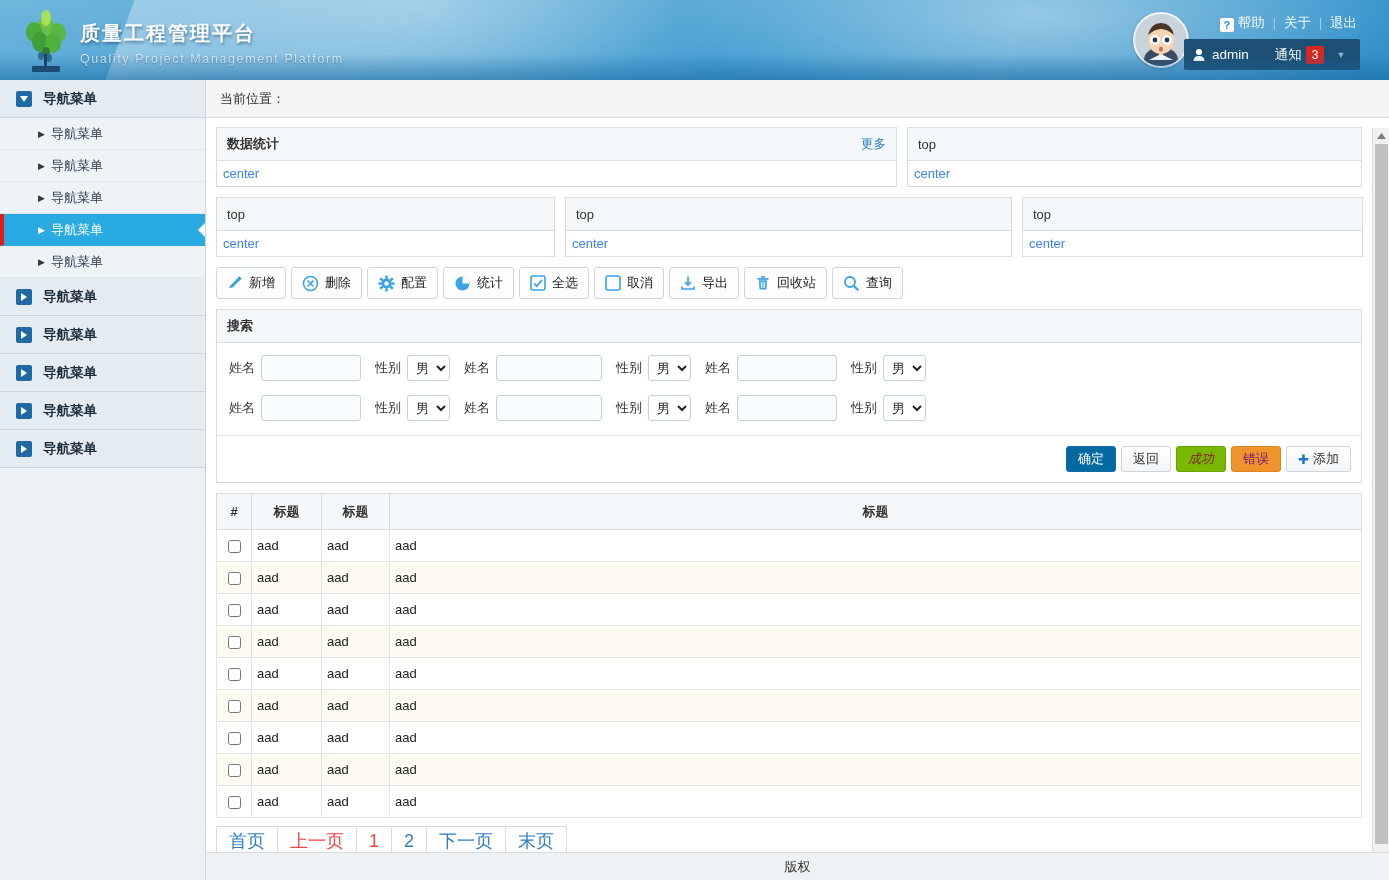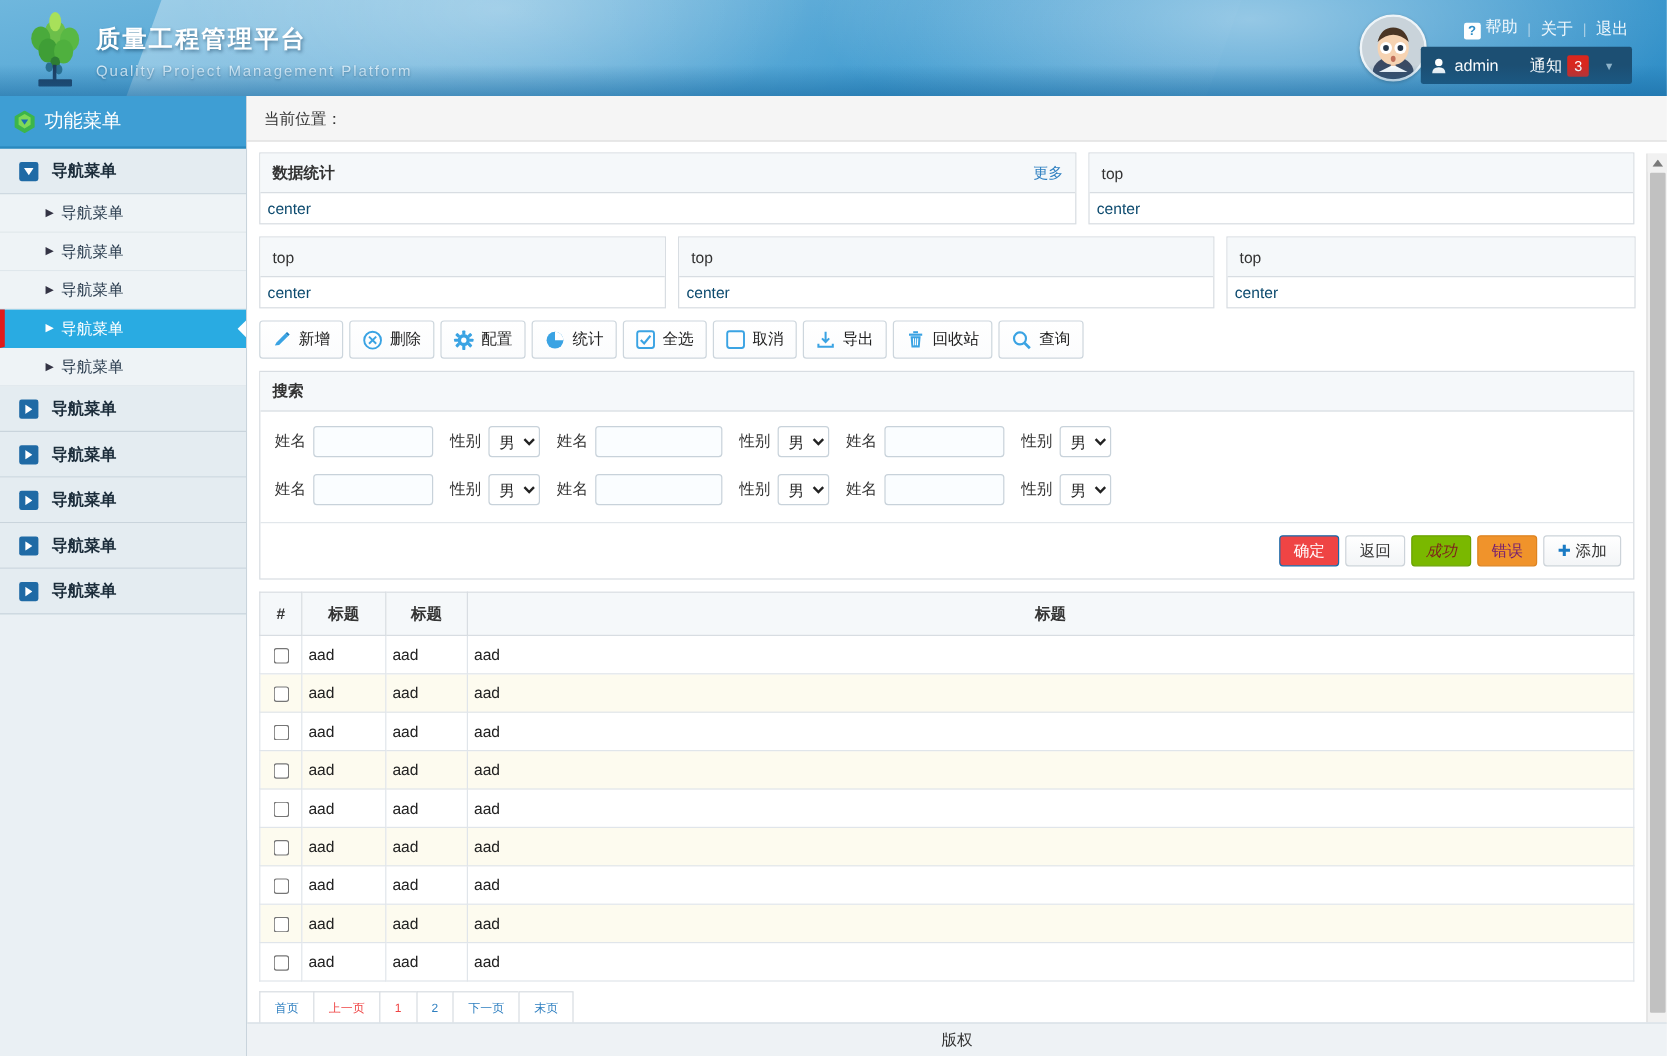--- a/index.html
+++ b/index.html
@@ -163,21 +163,21 @@
   .panel-head {
     background: #f5f8fa; border-bottom: 1px solid #d8dde2;
     height: 33px; display: flex; align-items: center;
     padding: 0 10px; font-size: 13px; font-weight: bold; color: #333; justify-content: space-between;
   }
   .panel-head.plain { font-weight: normal; }
   .panel-head .more {
     margin-left: auto; color: #2e7fc0; font-size: 12.5px;
     font-weight: normal; text-decoration: none; cursor: pointer;
   }
-  .panel-body { padding: 5px 6px; font-size: 13px; color: #0c4a6e; min-height: 23px; }
+  .panel-body { padding: 5px 6px; font-size: 13px; color: #3b82f6; min-height: 23px; }
 
   
   .toolbar { display: flex; gap: 5px; margin-bottom: 10px; }
   .tbtn {
     height: 32px; min-width: 60px; padding: 0 10px;
     background: linear-gradient(180deg,#ffffff,#fbfcfd);
     border: 1px solid #cdd6dd; border-radius: 3px;
     display: flex; align-items: center; gap: 6px;
     font-size: 13px; color: #222; cursor: pointer;
   }
@@ -203,21 +203,21 @@
     border-top: 1px solid #e2e7eb;
     padding: 10px 10px 10px 0;
     display: flex; justify-content: flex-end; gap: 5px;
   }
   .btn {
     height: 26px; padding: 0 11px; border-radius: 3px;
     font-size: 13px; cursor: pointer; border: 1px solid transparent;
     display: flex; align-items: center; justify-content:center;
     font-family: inherit;
   }
-  .btn-primary { background: #ef4444; color: #fff; border-color: #156aab; }
+  .btn-primary { background: #0369a1; color: #fff; border-color: #156aab; }
   .btn-default { background: linear-gradient(180deg,#fff,#f3f5f7); color: #333; border-color: #ccd3d9; }
   .btn-success { background: #7ab800; color: #7f1d1d; border-color: #6aa200; font-style: italic; }
   .btn-warn    { background: #f0932b; color: #701a75; border-color: #dd8320; }
   .btn-add     { background: linear-gradient(180deg,#fff,#f3f5f7); color: #333; border-color: #ccd3d9; gap: 4px; }
   .plus { color: #1a7bc4; font-weight: bold; font-size: 13px; }
 
   
   .tbl { width: 100%; border-collapse: collapse; font-size: 13px; }
   .tbl th {
     background: #f5f8fa; border: 1px solid #d8dde2;
@@ -230,21 +230,21 @@
   .tbl tr.odd td { background: #fdfbef; }
   .tbl tr.even td { background: #ffffff; }
   .cb { width: 13px; height: 13px; margin: 0; vertical-align: middle; }
   .col-cb { width: 22px; text-align: center; padding: 0 !important; }
 
   
   .pager { display: flex; margin-top: 8px; }
   .pager a {
     border: 1px solid #d8dde2; border-right: none;
     background: #fff; color: #2e7fc0;
-    padding: 6px 12px; font-size: 10px; text-decoration: none;
+    padding: 6px 12px; font-size: 18px; text-decoration: none;
     line-height: 16px; cursor: pointer;
   }
   .pager a:last-child { border-right: 1px solid #d8dde2; }
   .pager a.muted { color: #ef4444; }
 
   
   .footer {
     position: absolute; left: 206px; top: 852px;
     width: 1183px; height: 28px;
     background: #eef2f5; border-top: 1px solid #d5dde3;
@@ -328,30 +328,20 @@
         </svg>
     </span>
     <span class="uname">admin</span>
     <span class="notice">通知</span>
     <span class="badge-3">3</span>
     <span class="caret-dn">▼</span>
   </div>
 </div>
 
 <div class="sidebar">
-  <div class="side-head">
-    <span class="hexico">
-      <svg width="17" height="19" viewBox="0 0 17 19">
-        <polygon points="8.5,0 17,5 17,14 8.5,19 0,14 0,5" fill="#3cb54a"></polygon>
-        <polygon points="8.5,3 13.5,6 13.5,12 8.5,15 3.5,12 3.5,6" fill="#7ed957"></polygon>
-        <polygon points="5.5,7.5 11.5,7.5 8.5,12" fill="#1c6fb0"></polygon>
-      </svg>
-    </span>
-    <span>功能菜单</span>
-  </div>
 
   <div class="menu-group">
     <span class="gico">
       <svg width="8" height="6" viewBox="0 0 8 6">
           <polygon points="0,0 8,0 4,6" fill="#fff"></polygon>
         </svg>
     </span>
     <span>导航菜单</span>
   </div>
 

